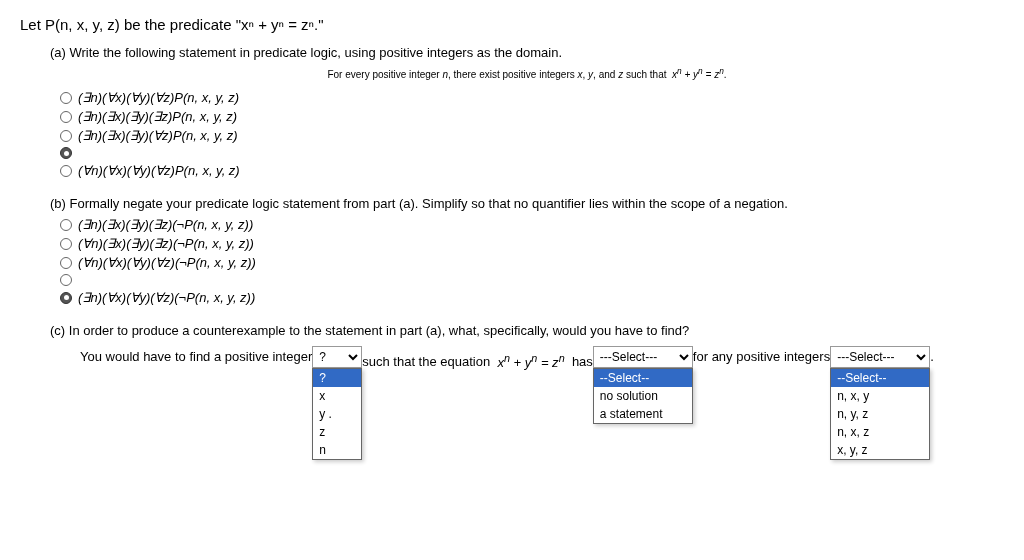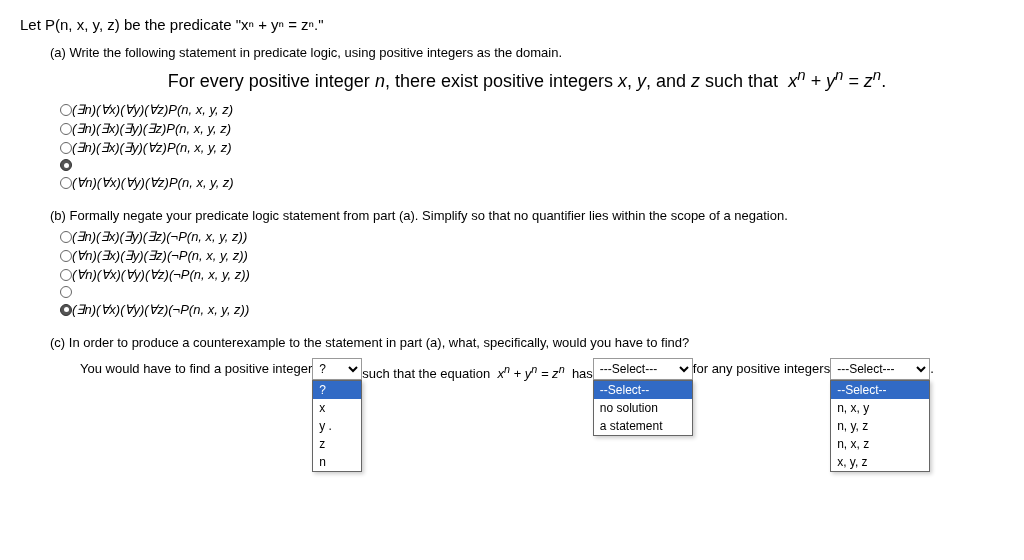--- a/index.html
+++ b/index.html
@@ -21,30 +21,31 @@
       padding-left: 30px;
     }
     .part-label {
       font-weight: normal;
       margin-bottom: 6px;
       margin-top: 12px;
     }
     .statement-text {
       text-align: center;
       margin-bottom: 10px;
-      font-size: 18px;
+      font-size: 10px;
     }
     .options-list {
       list-style: none;
       padding-left: 10px;
     }
     .options-list li {
       display: flex;
       align-items: center;
       margin-bottom: 4px;
+      gap: 6px;
     }
     .radio-circle {
       width: 12px;
       height: 12px;
       border-radius: 50%;
       border: 1.5px solid #666;
       display: inline-flex;
       align-items: center;
       justify-content: center;
       flex-shrink: 0;

